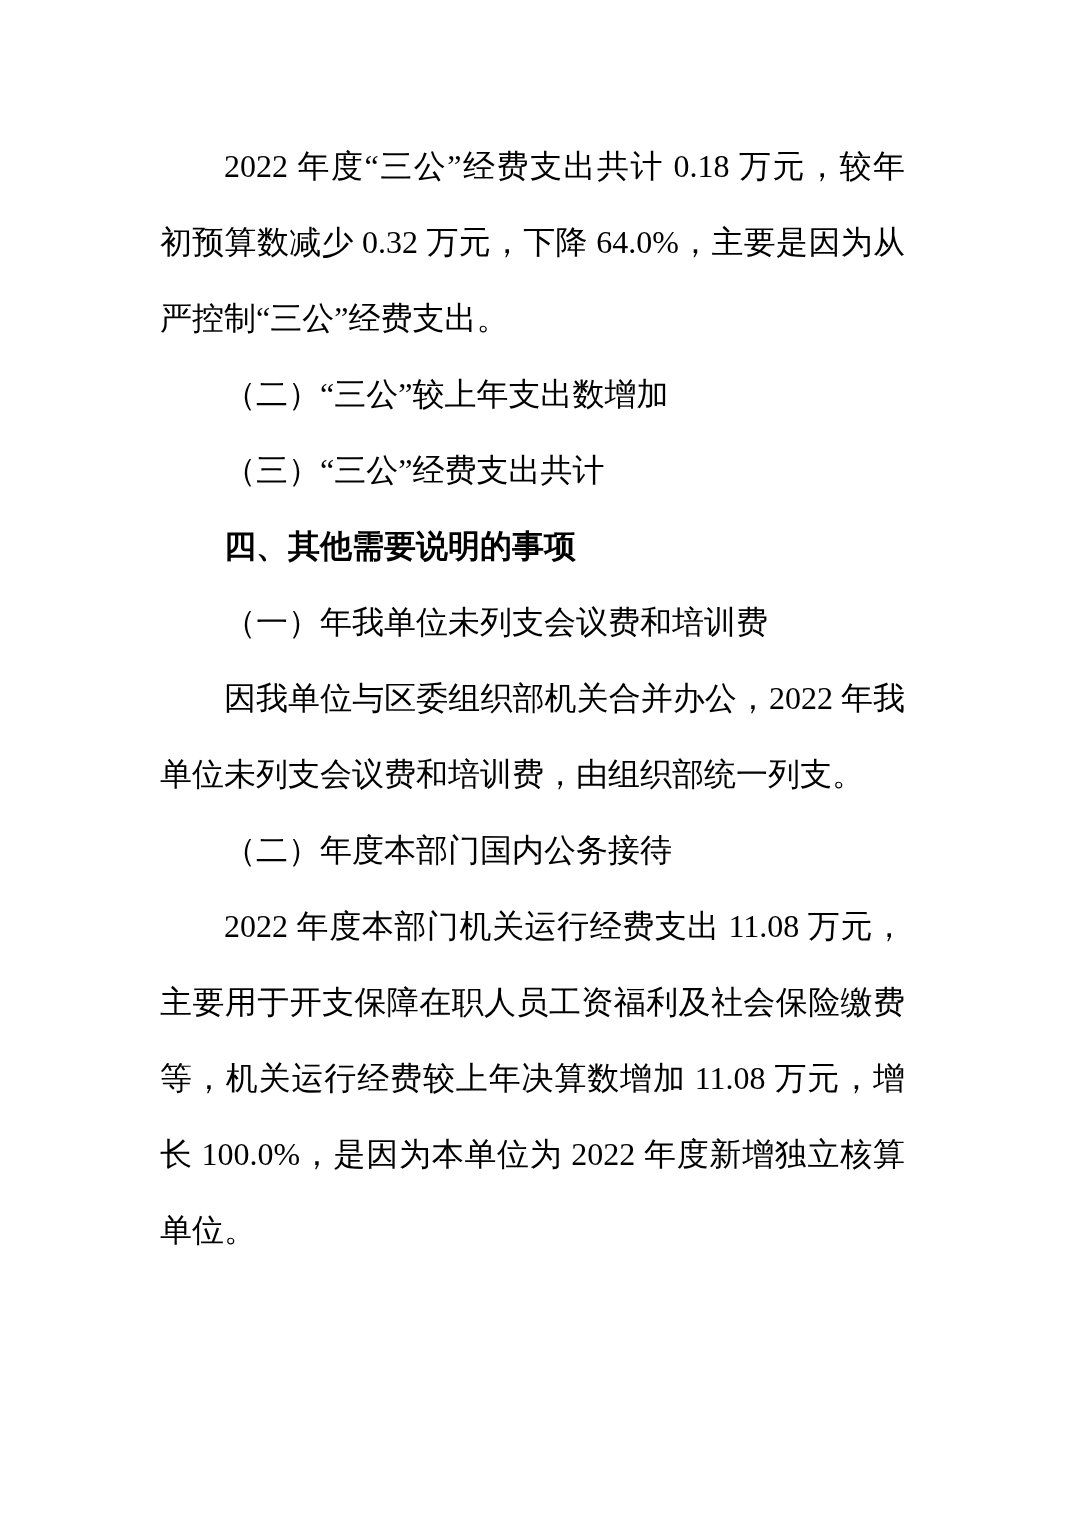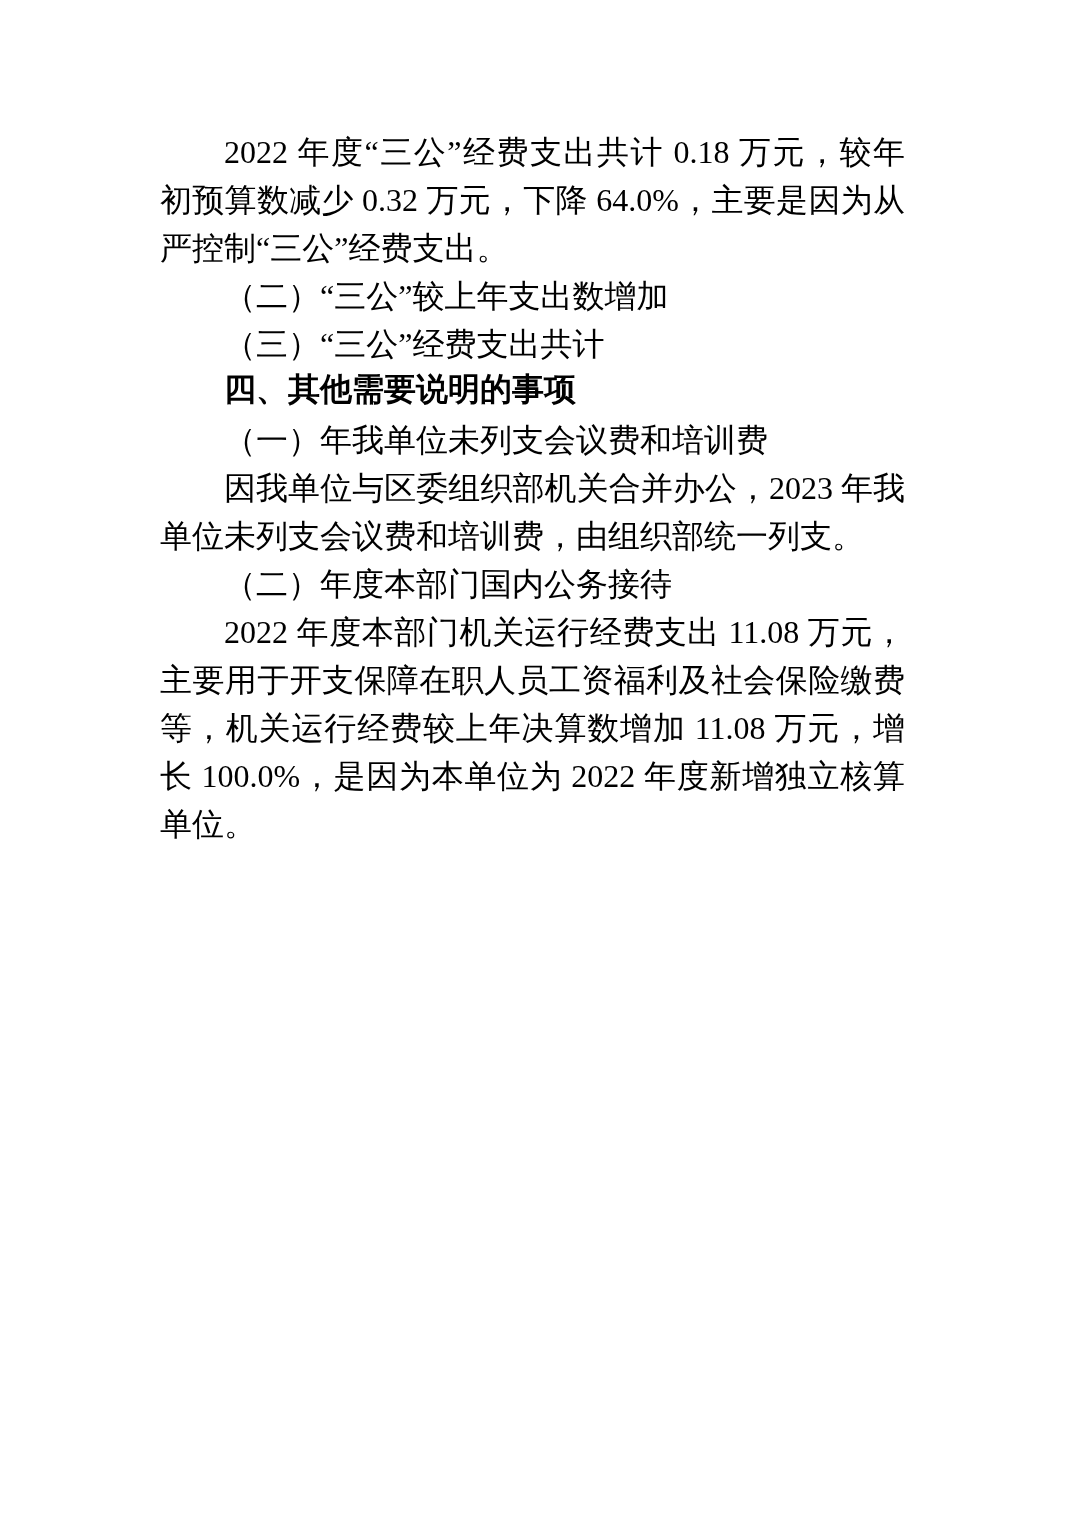--- a/index.html
+++ b/index.html
@@ -18,38 +18,38 @@
     position: absolute;
     left: 160px;
     top: 128px;
     width: 745px;
   }
   .doc p {
     margin: 0;
     padding: 0;
     font-family: "Liberation Serif", "DejaVu Serif", serif;
     font-size: 32px;
-    line-height: 48px;
+    line-height: 76px;
     color: #000000;
     text-align: justify;
     text-indent: 2em;
     word-break: break-all;
   }
   .doc p.heading-bold {
-    font-family: Liberation Mono, monospace;
+    font-family: Liberation Serif, serif;
     font-weight: 700;
   }
 </style>
 </head>
 <body>
 
 <div class="page">
   <div class="doc">
     <p>2022 年度“三公”经费支出共计 0.18 万元，较年初预算数减少 0.32 万元，下降 64.0%，主要是因为从严控制“三公”经费支出。</p>
     <p>（二）“三公”较上年支出数增加</p>
     <p>（三）“三公”经费支出共计</p>
     <p class="heading-bold">四、其他需要说明的事项</p>
     <p>（一）年我单位未列支会议费和培训费</p>
-    <p>因我单位与区委组织部机关合并办公，2023 年我单位未列支会议费和培训费，由组织部统一列支。</p>
+    <p>因我单位与区委组织部机关合并办公，2022 年我单位未列支会议费和培训费，由组织部统一列支。</p>
     <p>（二）年度本部门国内公务接待</p>
     <p>2022 年度本部门机关运行经费支出 11.08 万元，主要用于开支保障在职人员工资福利及社会保险缴费等，机关运行经费较上年决算数增加 11.08 万元，增长 100.0%，是因为本单位为 2022 年度新增独立核算单位。</p>
   </div>
 </div>
 
 </body></html>

